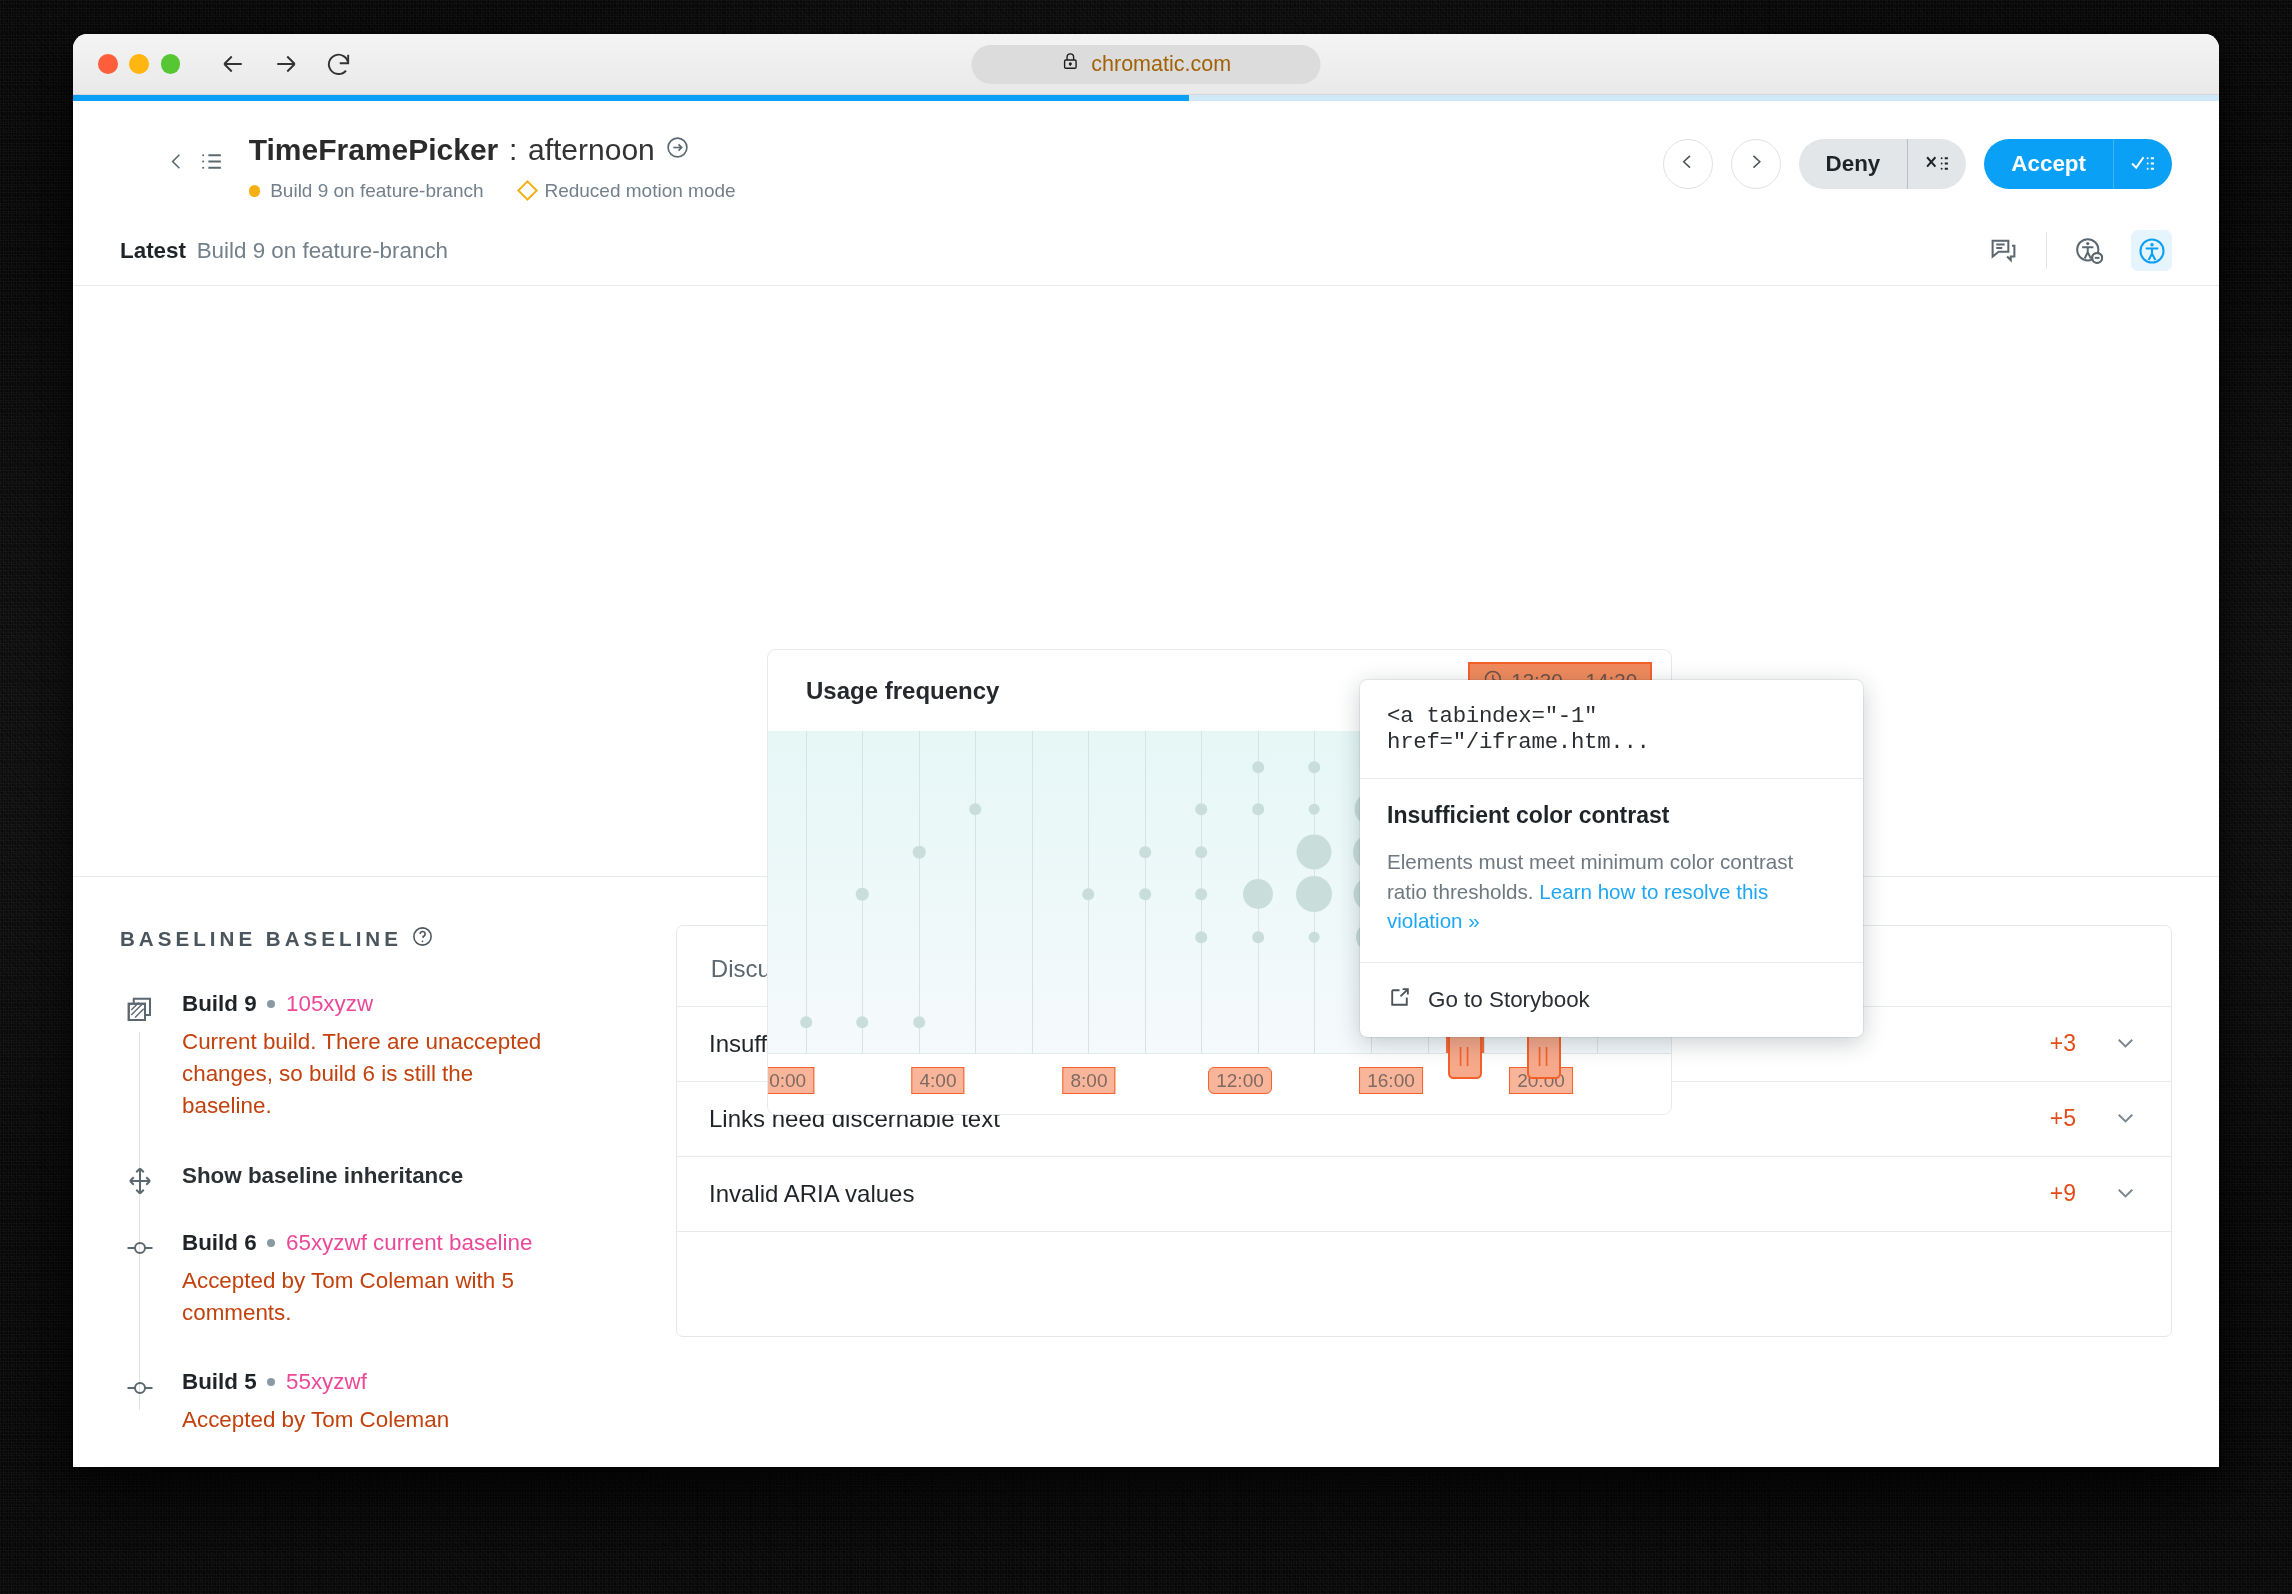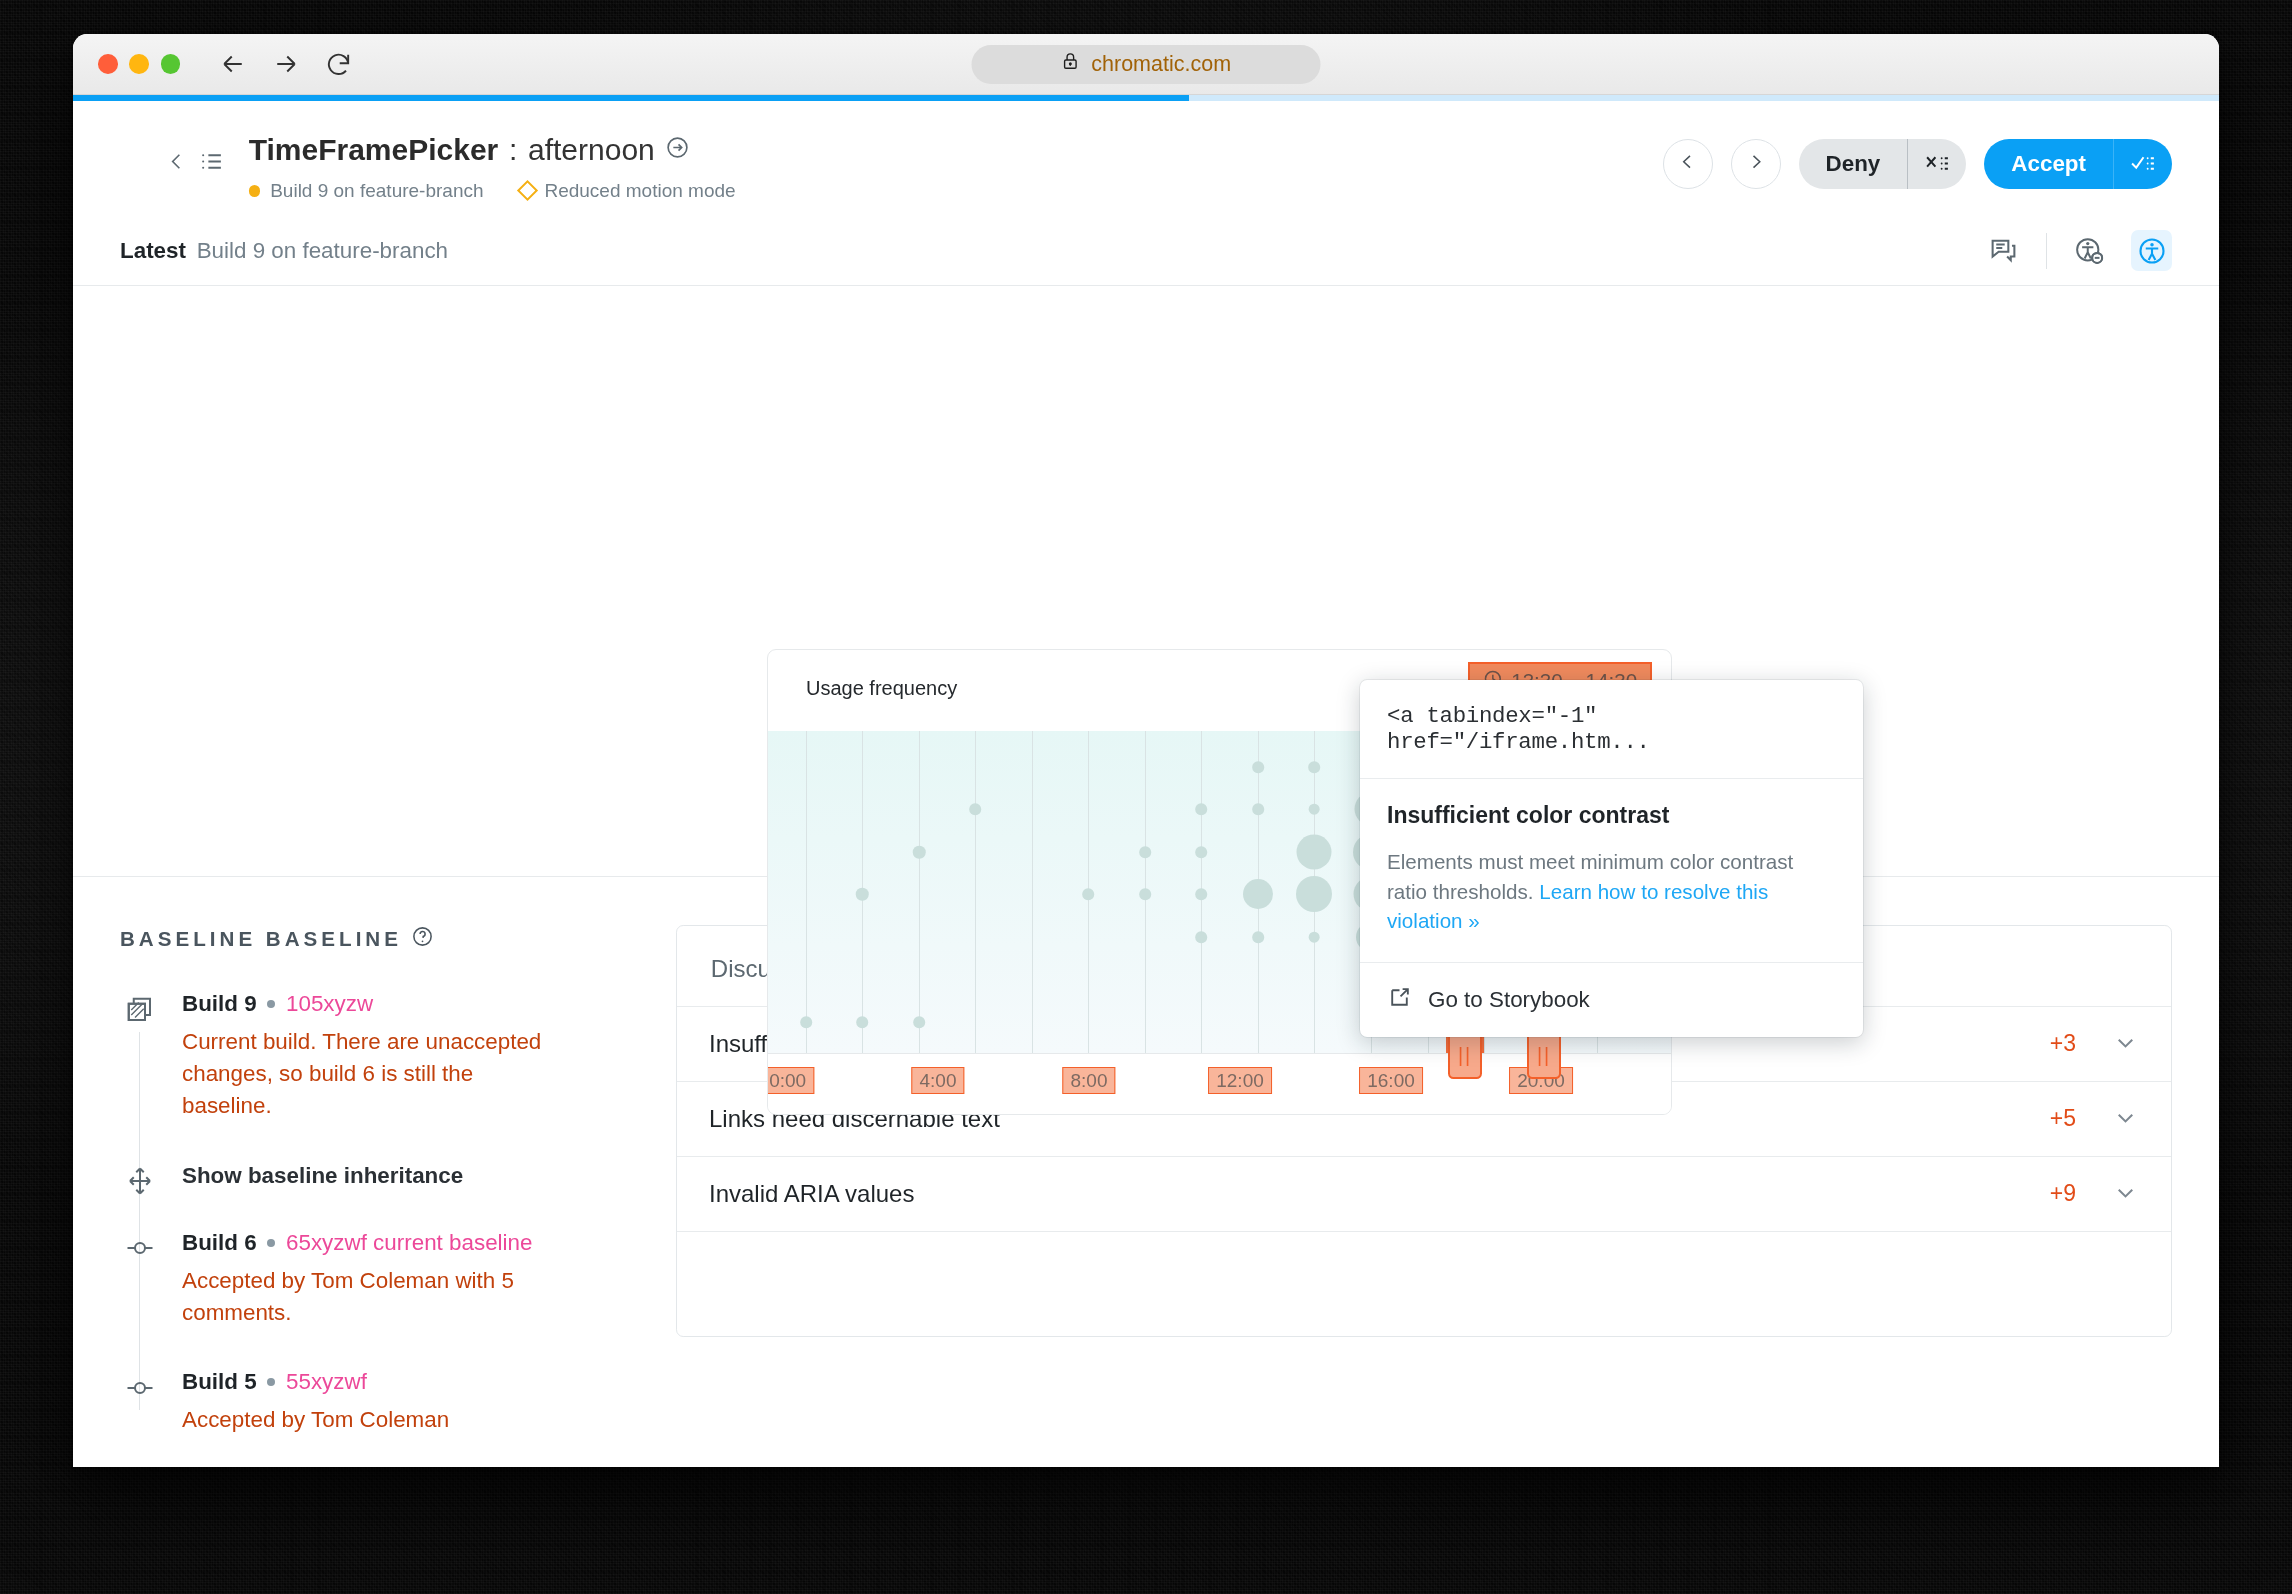--- a/index.html
+++ b/index.html
@@ -99,21 +99,21 @@
   .ic-btn { width: 41px; height: 41px; display:flex; align-items:center; justify-content:center; border-radius: 7.2px; }
   .ic-btn.active { background: #e6f4fe; color: #0aa0f5; }
 
   
   .canvas { height: 591px; background: #fff; position: relative; border-bottom: 0.9px solid #e7eaec; }
   .card {
     position: absolute; left: 694px; top: 363px; width: 905px; height: 466px;
     background: #fff; border: 1.3px solid #e6e9eb; border-radius: 9px;
     overflow: hidden;
   }
-  .card-title { font-size: 20px; font-weight: 400; color: #25292d; padding: 27px 0 0 38px; }
+  .card-title { font-size: 24px; font-weight: 700; color: #25292d; padding: 27px 0 0 38px; }
   .plot { position: absolute; left: 0; right: 0; top: 81px; height: 322px;
           background: linear-gradient(#e6f7f6, #f5fafc); }
   .plot .gl { position: absolute; top: 0; bottom: 0; width: 1.3px; background: #d9e3e4; }
   .dot { position: absolute; border-radius: 50%; transform: translate(-50%,-50%); }
   .dot.grey { background: #c9dedb; }
   .dot.teal { background: #2ec4c0; }
   .axis { position: absolute; left: 0; right: 0; top: 403px; height: 61px; background:#fff; border-top: 1.3px solid #e6e9eb;}
   .tick { position: absolute; top: 12.5px; transform: translateX(-50%);
           background: #f9b59a; border: 1.8px solid #f4602a; color: #7d6a62;
           font-size: 19px; padding: 1.8px 7.2px; }
@@ -396,21 +396,21 @@
             <div class="dot teal" style="left: 716px; top: 291px; width: 12.5px; height: 12.5px;"></div>
             <div class="dot teal" style="left: 773px; top: 78px; width: 21.5px; height: 21.5px;"></div>
             <div class="dot teal" style="left: 773px; top: 248px; width: 11.6px; height: 11.6px;"></div>
             <div class="vio-band" style="left: 678px; width: 38px; height: 322px;"></div>
             <div class="vio-band" style="left: 765px; width: 22.6px; height: 322px;"></div>
           </div>
         <div class="axis" id="axis">
             <div class="tick" style="left: 19.7px;">0:00</div>
             <div class="tick" style="left: 170px;">4:00</div>
             <div class="tick" style="left: 321px;">8:00</div>
-            <div class="tick" style="left: 472px;">12:00</div>
+            <div class="tick" style="left: 472px; border-radius: 6px;">12:00</div>
             <div class="tick" style="left: 623px;">16:00</div>
             <div class="tick" style="left: 773px;">20:00</div>
             <div class="vio-handle" style="left: 680px; top: -23px;">||</div>
             <div class="vio-handle" style="left: 759px; top: -23px;">||</div>
           </div>
       </div>
 
       <div class="timebadge">
         <span>
           <svg width="19.7" height="19.7" viewBox="0 0 24 24" fill="none" stroke="#6d5248" stroke-width="1.8">

